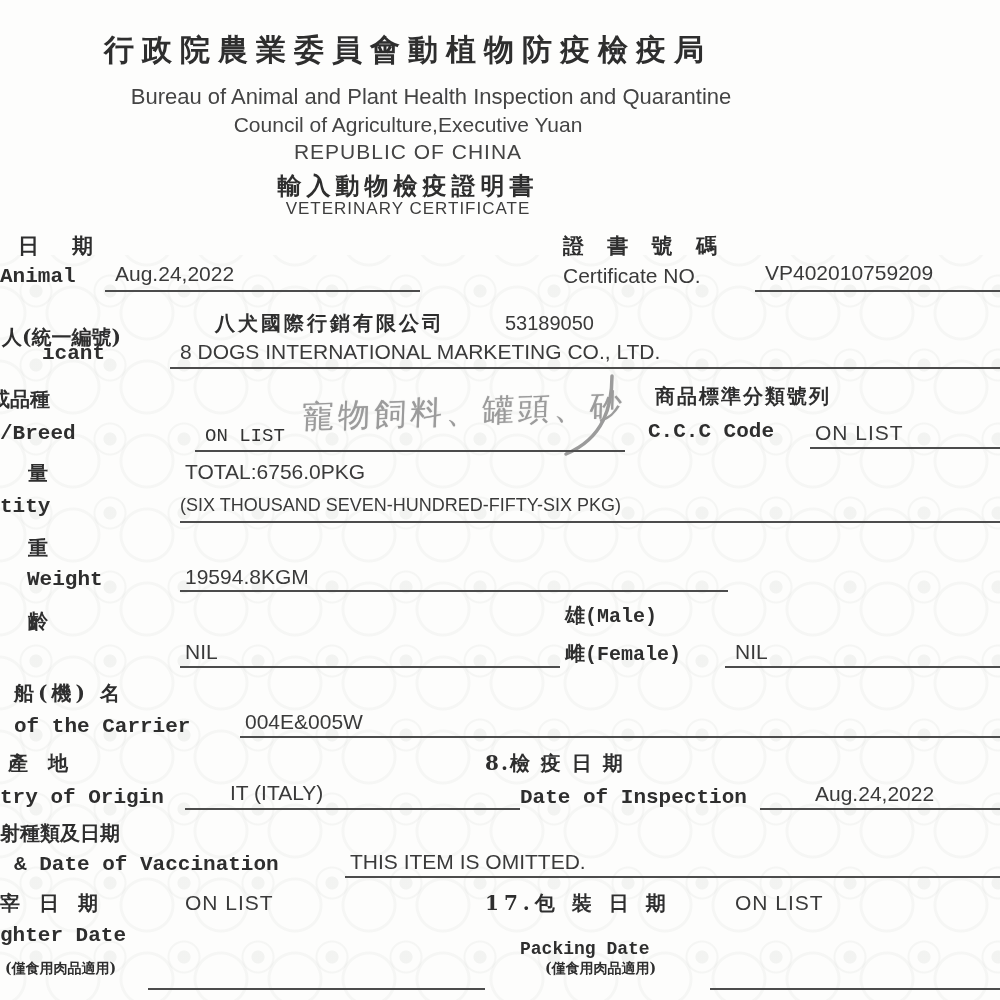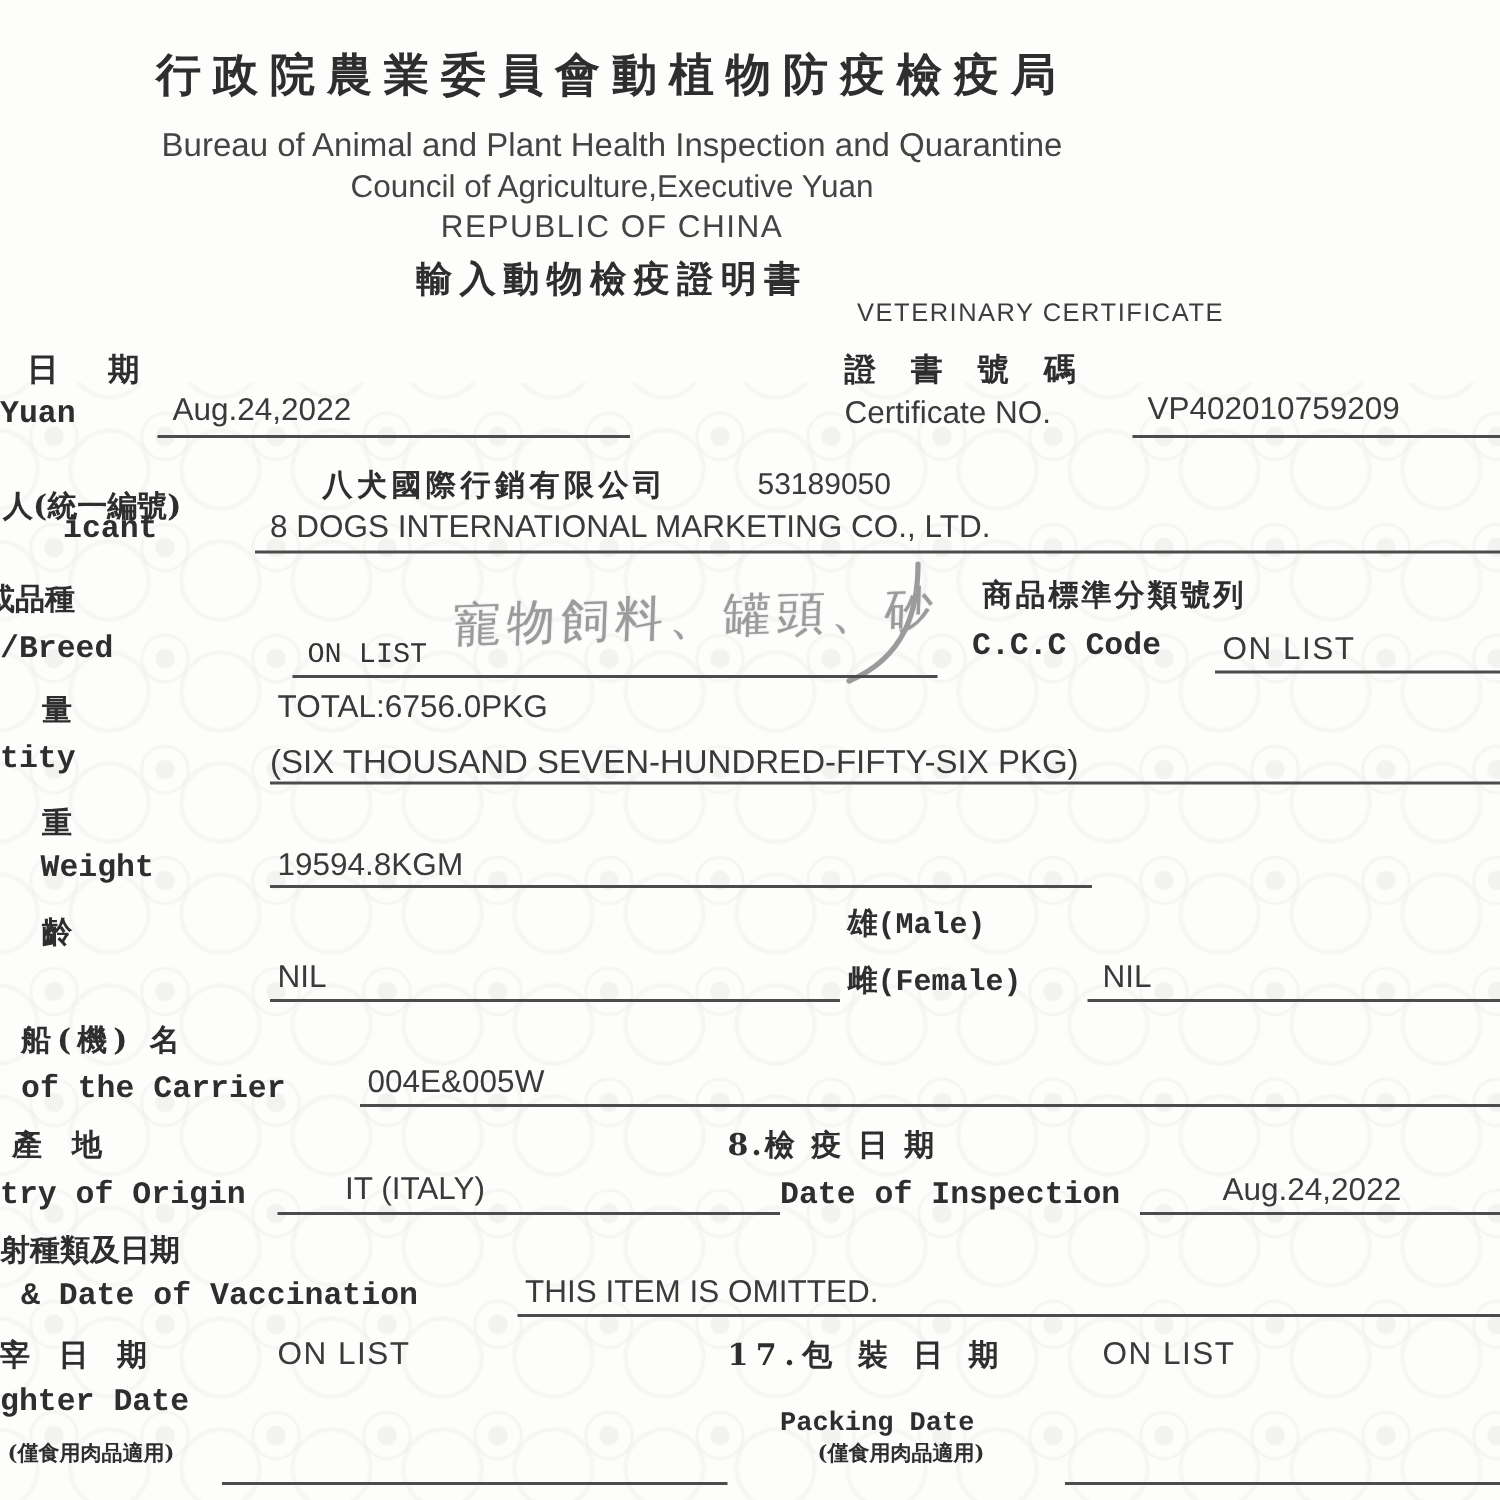--- a/index.html
+++ b/index.html
@@ -29,28 +29,28 @@
     background-position:0 0,37px 22px;
     pointer-events:none;
   }
 </style>
 </head>
 <body>
 
 <div class="watermark"></div>
 
 <div class="center cjk" style="top:30px;font-size:30px;letter-spacing:8px;">行政院農業委員會動植物防疫檢疫局</div>
-<div class="center val" style="top:84px;font-size:22px;color:#444;">Bureau of Animal and Plant Health Inspection and Quarantine</div>
+<div class="center val" style="top:84px;font-size:22px;color:#444;padding-left:23px;">Bureau of Animal and Plant Health Inspection and Quarantine</div>
 <div class="center val" style="top:113px;font-size:21px;color:#444;">Council of Agriculture,Executive Yuan</div>
 <div class="center val" style="top:140px;font-size:21px;color:#444;letter-spacing:1px;">REPUBLIC OF CHINA</div>
 <div class="center cjk" style="top:170px;font-size:24px;letter-spacing:5px;">輸入動物檢疫證明書</div>
-<div class="center val" style="top:199px;font-size:17px;color:#3d3d3d;letter-spacing:1px;text-align:right;">VETERINARY CERTIFICATE</div>
+<div class="center val" style="top:199px;font-size:17px;color:#3d3d3d;letter-spacing:1px;">VETERINARY CERTIFICATE</div>
 
 <div class="abs cjk" style="top:232px;left:18px;font-size:21px;letter-spacing:6px;">日　期</div>
-<div class="abs mono" style="top:265px;left:0px;font-size:21px;">Yuan</div>
+<div class="abs mono" style="top:265px;left:0px;font-size:21px;">Animal</div>
 <div class="abs val" style="top:262px;left:115px;font-size:21px;">Aug.24,2022</div>
 <div class="uline" style="top:290px;left:105px;width:315px;"></div>
 
 <div class="abs cjk" style="top:232px;left:563px;font-size:21px;letter-spacing:8px;">證 書 號 碼</div>
 <div class="abs val" style="top:264px;left:563px;font-size:21px;">Certificate NO.</div>
 <div class="abs val" style="top:261px;left:765px;font-size:21px;">VP402010759209</div>
 <div class="uline" style="top:290px;left:755px;width:245px;"></div>
 
 <div class="abs cjk" style="top:324px;left:2px;font-size:20px;">人(統一編號)</div>
 <div class="abs cjk" style="top:310px;left:215px;font-size:20px;letter-spacing:3px;font-weight:600;">八犬國際行銷有限公司</div>
@@ -69,21 +69,21 @@
 <div class="uline" style="top:450px;left:195px;width:430px;"></div>
 
 <div class="abs cjk" style="top:383px;left:655px;font-size:20px;letter-spacing:2px;">商品標準分類號列</div>
 <div class="abs mono" style="top:420px;left:648px;font-size:21px;">C.C.C Code</div>
 <div class="abs val" style="top:421px;left:815px;font-size:21px;letter-spacing:1px;">ON LIST</div>
 <div class="uline" style="top:447px;left:810px;width:190px;"></div>
 
 <div class="abs cjk" style="top:460px;left:28px;font-size:20px;">量</div>
 <div class="abs val" style="top:460px;left:185px;font-size:21px;">TOTAL:6756.0PKG</div>
 <div class="abs mono" style="top:495px;left:0px;font-size:21px;">tity</div>
-<div class="abs val" style="top:495px;left:180px;font-size:22px;">(SIX THOUSAND SEVEN-HUNDRED-FIFTY-SIX PKG)</div>
+<div class="abs val" style="top:495px;left:180px;font-size:18px;">(SIX THOUSAND SEVEN-HUNDRED-FIFTY-SIX PKG)</div>
 <div class="uline" style="top:521px;left:180px;width:820px;"></div>
 
 <div class="abs cjk" style="top:535px;left:28px;font-size:20px;">重</div>
 <div class="abs mono" style="top:568px;left:0px;font-size:21px;padding-left:27px;">Weight</div>
 <div class="abs val" style="top:565px;left:185px;font-size:21px;">19594.8KGM</div>
 <div class="uline" style="top:590px;left:180px;width:548px;"></div>
 
 <div class="abs cjk" style="top:608px;left:28px;font-size:20px;">齡</div>
 <div class="abs mono" style="top:602px;left:565px;font-size:20px;">雄(Male)</div>
 <div class="abs val" style="top:640px;left:185px;font-size:21px;">NIL</div>

